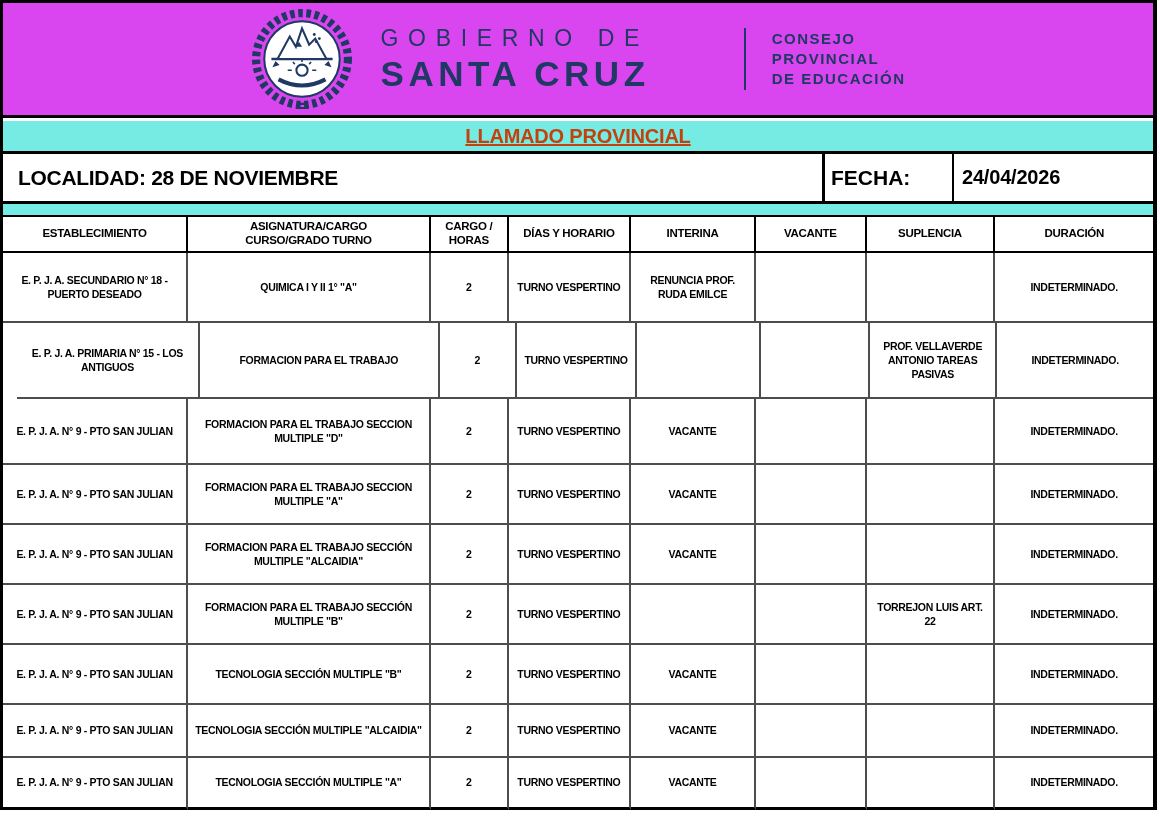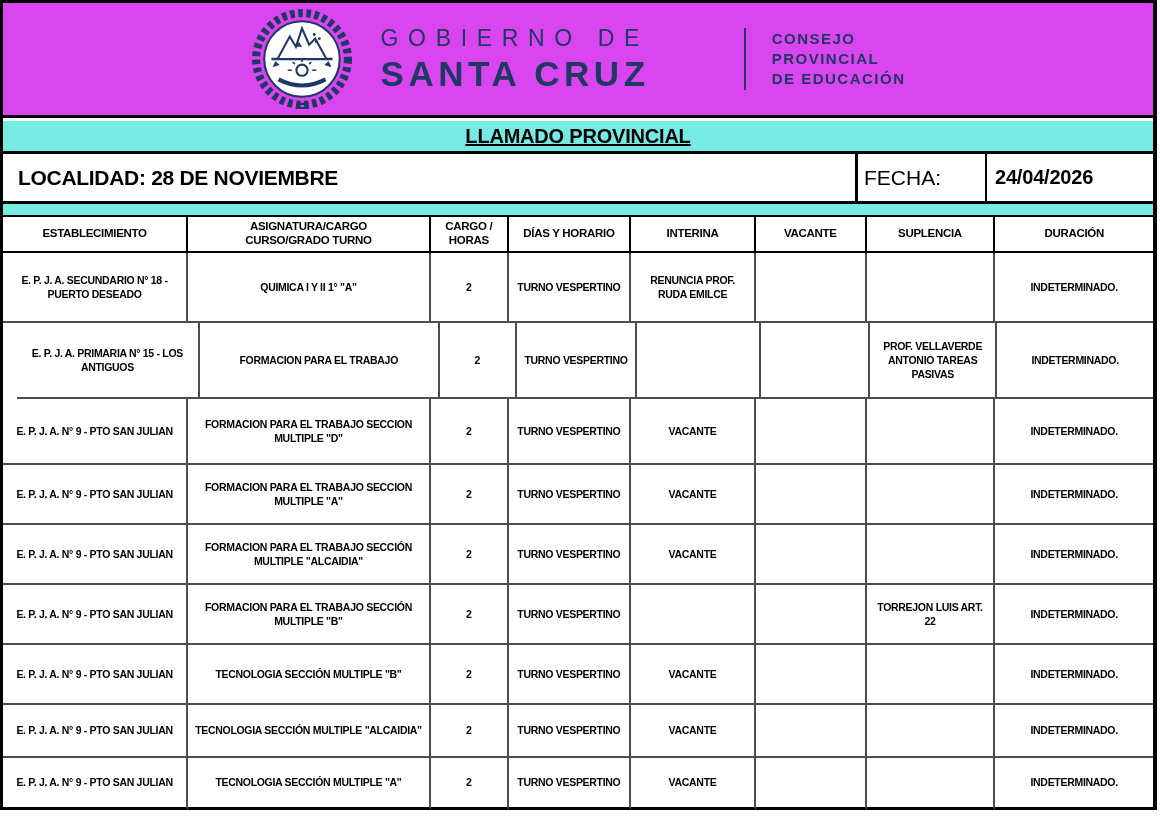--- a/index.html
+++ b/index.html
@@ -43,43 +43,43 @@
   }
 
   
   .gap-strip { height: 3px; background: #fff; }
   .banner {
     height: 33px; background: #76EBE4;
     border-bottom: 3px solid #000;
     display: flex; align-items: center; justify-content: center;
   }
   .banner-title {
-    font-size: 20px; font-weight: 700; color: #000000;
+    font-size: 20px; font-weight: 700; color: #c2410c;
     text-decoration: underline; text-decoration-thickness: 2px;
     letter-spacing: -0.2px;
   }
 
   
   .info-row {
     height: 50px; background: #fff;
     border-bottom: 3px solid #000;
     display: flex; align-items: stretch;
   }
   .info-localidad {
     flex: 1; display: flex; align-items: center;
     font-size: 21px; font-weight: 700; color: #000;
     padding-left: 3px; letter-spacing: -0.3px; margin-left: 12px;
   }
   .info-fecha-label {
     width: 130px; border-left: 3px solid #000;
     display: flex; align-items: center;
-    font-size: 21px; font-weight: 400; padding-left: 6px;
+    font-size: 21px; font-weight: 700; padding-left: 6px;
   }
   .info-fecha-value {
-    width: 168px; border-left: 2px solid #000;
+    width: 201px; border-left: 2px solid #000;
     display: flex; align-items: center;
     font-size: 20px; font-weight: 700; padding-left: 8px;
     letter-spacing: -0.2px;
   }
   .cyan-strip { height: 13px; background: #76EBE4; border-bottom: 2px solid #000; }
 
   
   .tbl { width: 100%; }
   .trow {
     display: grid;

